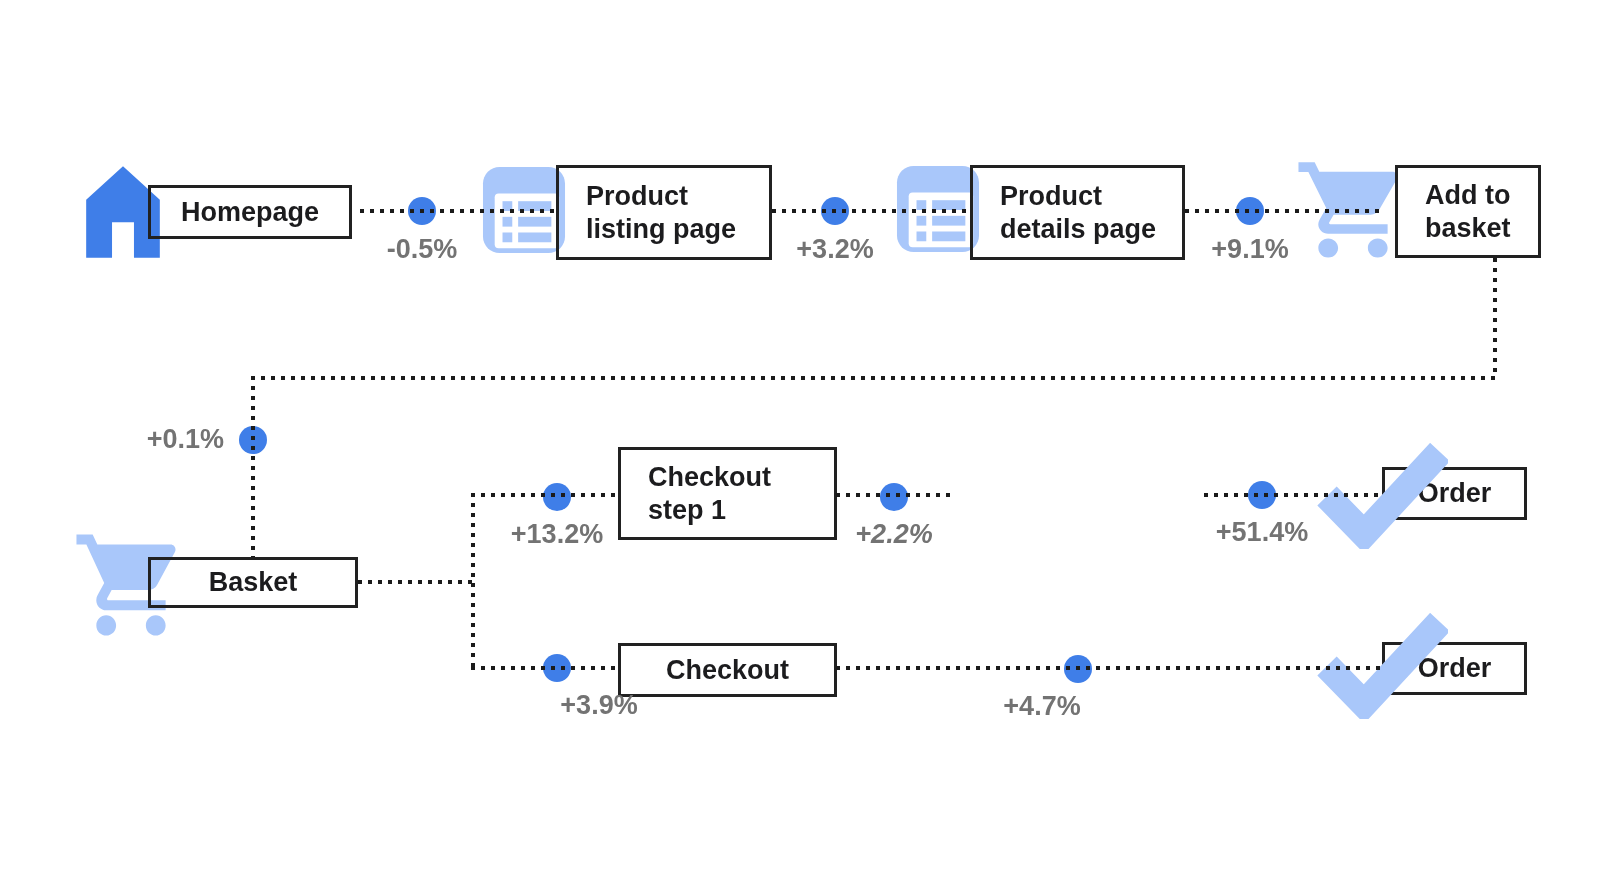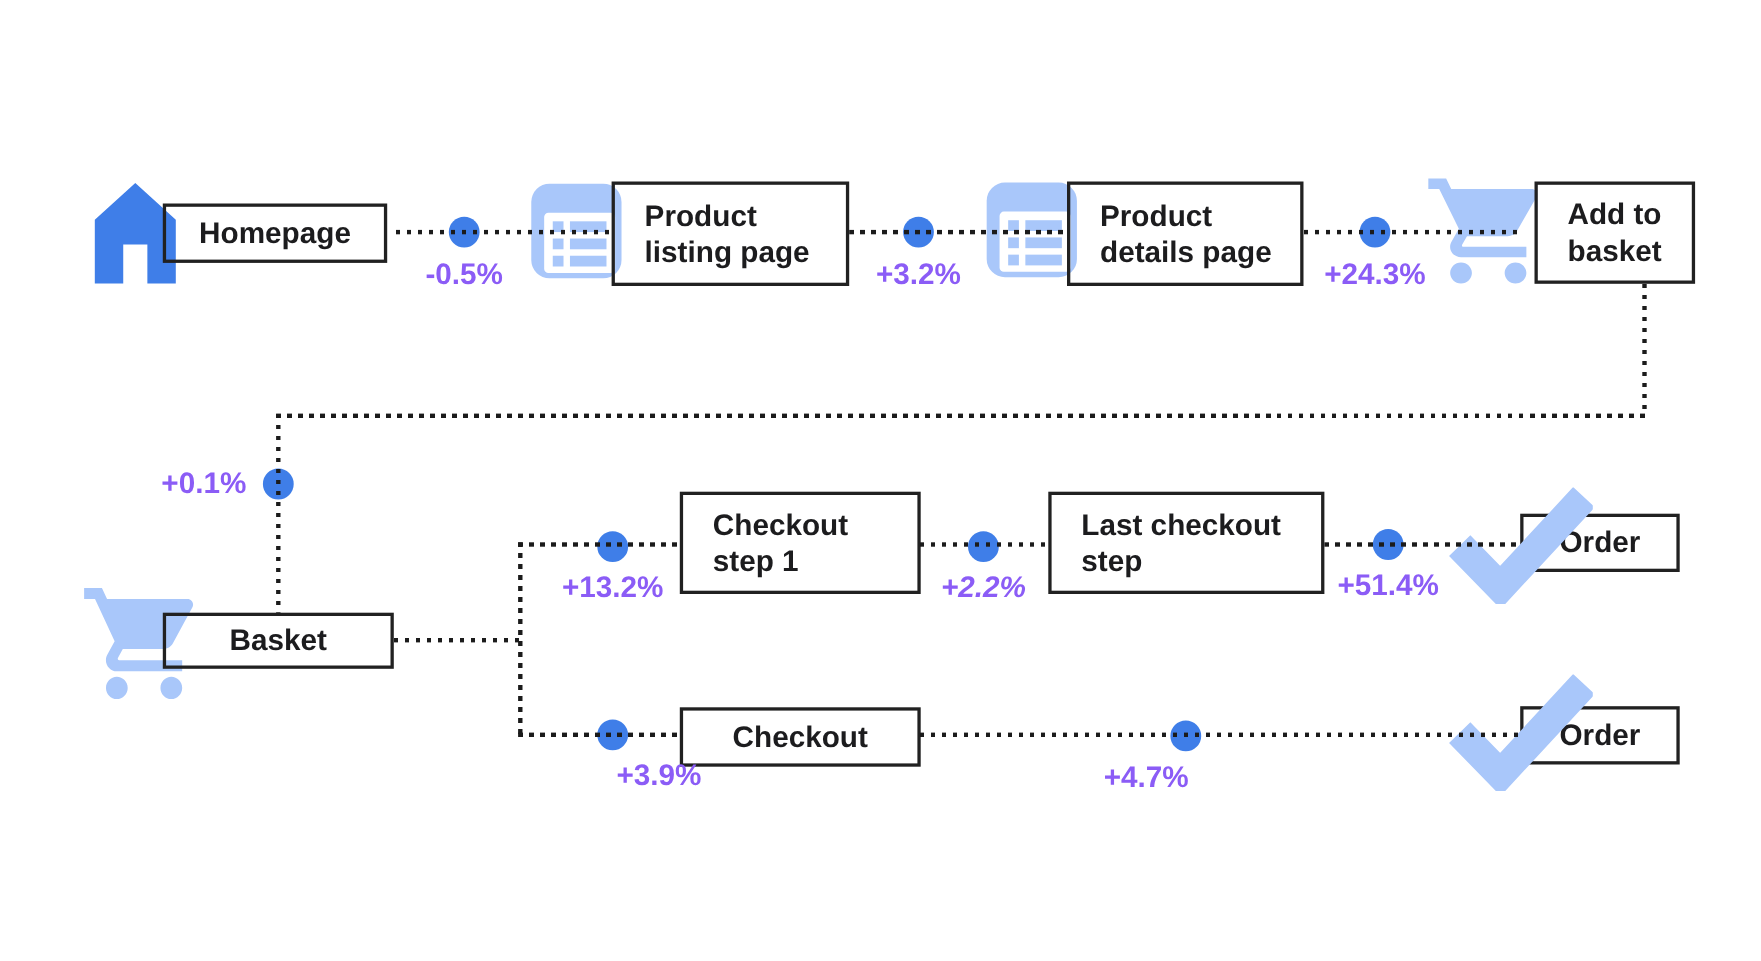--- a/index.html
+++ b/index.html
@@ -24,21 +24,21 @@
   .node.center{justify-content:center;}
   .node.leftpad{padding-left:27px;}
   .edge{position:absolute;z-index:5;}
   .edge.h{height:4px;background-image:repeating-linear-gradient(to right,var(--line-color) 0 4px,transparent 4px 10px);}
   .edge.v{width:4px;background-image:repeating-linear-gradient(to bottom,var(--line-color) 0 4px,transparent 4px 10px);}
   .dot{
     position:absolute;width:28px;height:28px;border-radius:50%;
     background:var(--accent-blue);z-index:4;
   }
   .delta{
-    position:absolute;font-size:27px;font-weight:700;color:#8b5cf6;z-index:6;
+    position:absolute;font-size:27px;font-weight:700;color:#737373;z-index:6;
     transform:translateX(-50%);white-space:nowrap;
   }
   .delta.rightalign{transform:translateX(-100%);}
   .icon{position:absolute;z-index:1;}
   .icon.overbox{z-index:4;}
 </style>
 </head>
 <body>
 
 <div class="canvas">
@@ -103,21 +103,21 @@
   <div class="dot" style="left:1236px;top:197px;"></div>
   <div class="dot" style="left:239px;top:426px;"></div>
   <div class="dot" style="left:543px;top:483px;"></div>
   <div class="dot" style="left:880px;top:483px;"></div>
   <div class="dot" style="left:1248px;top:481px;"></div>
   <div class="dot" style="left:543px;top:654px;"></div>
   <div class="dot" style="left:1064px;top:655px;"></div>
 
   <div class="delta" style="left:422px;top:234px;">-0.5%</div>
   <div class="delta" style="left:835px;top:234px;text-align:right;">+3.2%</div>
-  <div class="delta" style="left:1250px;top:234px;">+24.3%</div>
+  <div class="delta" style="left:1250px;top:234px;">+9.1%</div>
   <div class="delta rightalign" style="left:224px;top:424px;">+0.1%</div>
   <div class="delta" style="left:557px;top:519px;">+13.2%</div>
   <div class="delta" style="left:894px;top:519px;font-style:italic;">+2.2%</div>
   <div class="delta" style="left:1262px;top:517px;">+51.4%</div>
   <div class="delta" style="left:557px;top:690px;margin-left:42px;">+3.9%</div>
   <div class="delta" style="left:1042px;top:691px;">+4.7%</div>
 
   <div class="node center" style="left:148px;top:185px;width:204px;height:54px;">
     <span>Homepage</span>
   </div>
@@ -133,24 +133,20 @@
     <span>Add to
 basket</span>
   </div>
   <div class="node center" style="left:148px;top:557px;width:210px;height:51px;">
     <span>Basket</span>
   </div>
   <div class="node leftpad" style="left:618px;top:447px;width:219px;height:93px;">
     <span>Checkout
 step 1</span>
   </div>
-  <div class="node leftpad" style="left:953px;top:447px;width:251px;height:93px;">
-    <span>Last checkout
-step</span>
-  </div>
   <div class="node center" style="left:1382px;top:467px;width:145px;height:53px;">
     <span>Order</span>
   </div>
   <div class="node center" style="left:618px;top:643px;width:219px;height:54px;">
     <span>Checkout</span>
   </div>
   <div class="node center" style="left:1382px;top:642px;width:145px;height:53px;">
     <span>Order</span>
   </div>
 

